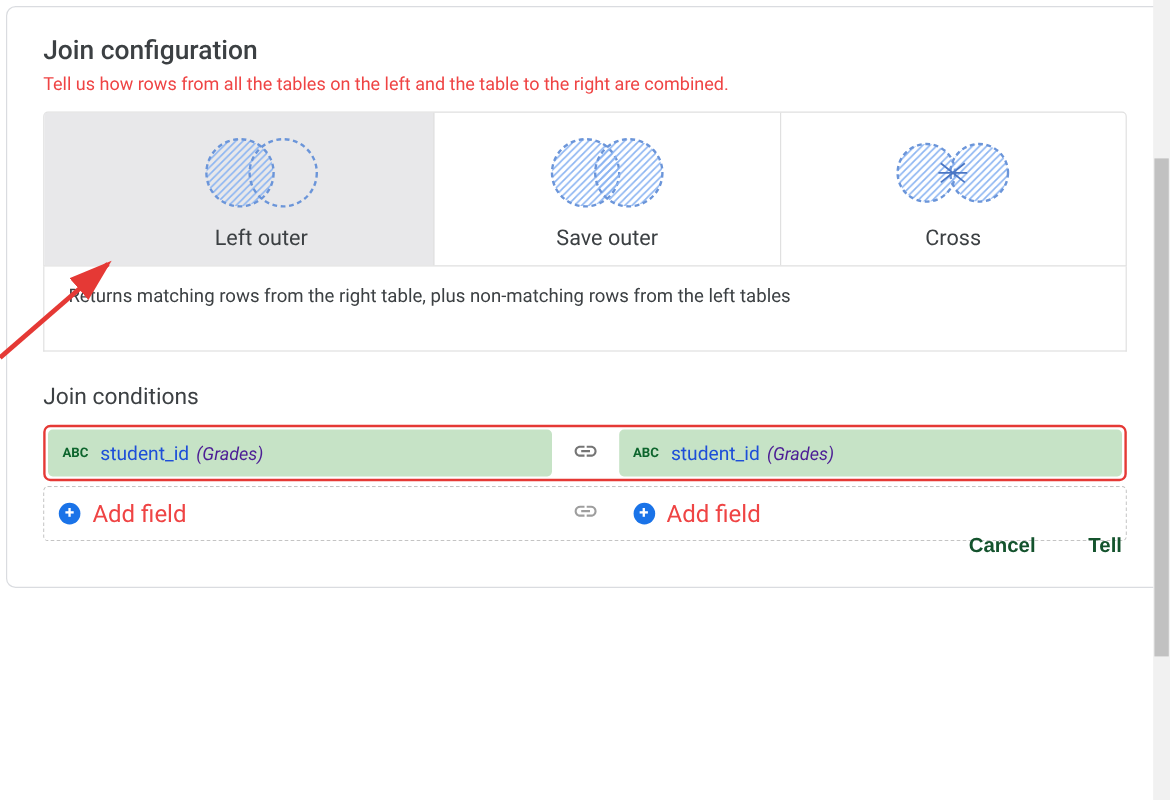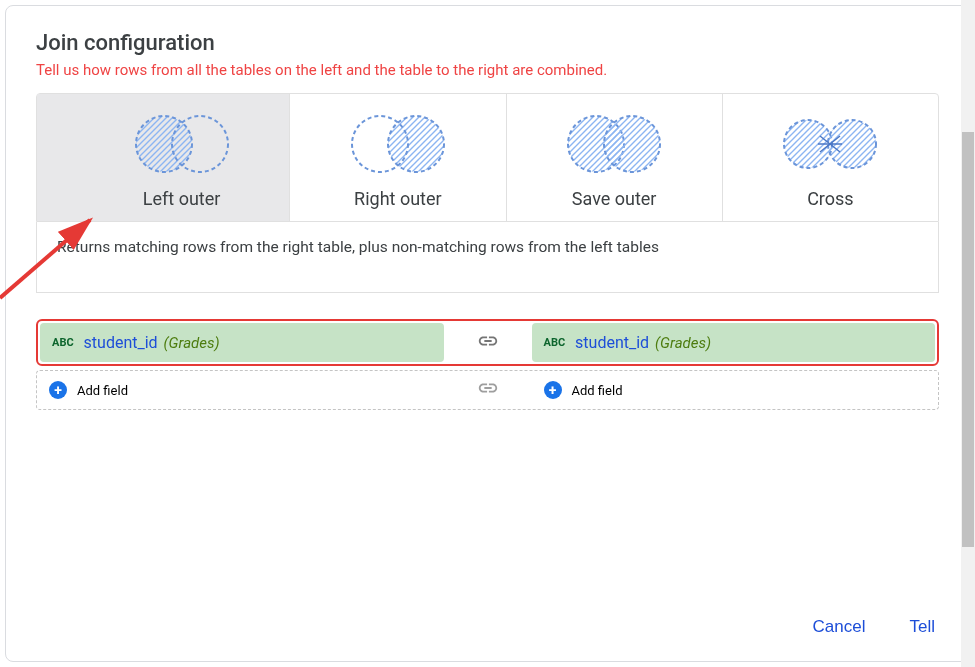--- a/index.html
+++ b/index.html
@@ -9,21 +9,21 @@
       width: 975px;
       height: 667px;
       overflow: hidden;
       position: relative;
     }
     .dialog {
       border: 1px solid #dadce0;
       border-radius: 8px;
       padding: 24px 30px 20px 30px;
       width: 965px;
-      height: 657px;
+      height: 485px;
       margin: 5px;
       position: relative;
       overflow-y: auto;
     }
     h1 {
       font-size: 22px;
       font-weight: 500;
       color: #3c4043;
       margin-bottom: 6px;
     }
@@ -70,21 +70,21 @@
     }
     .cond-subtitle {
       font-size: 15px;
       color: #3c4043;
       margin-bottom: 16px;
       line-height: 1.4;
     }
     .cond-row {
       display: flex;
       align-items: center;
-      gap: 16px;
+      gap: 0;
       border: 1px dashed #c4c4c4;
       border-radius: 4px;
     }
     .cond-row.highlight {
       border: 2.5px solid #e53935;
       border-radius: 6px;
       padding: 2px;
     }
     .cond-row + .cond-row { margin-top: 4px; }
     .field-chip {
@@ -95,52 +95,52 @@
       padding: 10px 12px;
       gap: 10px;
       border-radius: 4px;
     }
     .field-chip .type-tag {
       font-size: 11px;
       font-weight: 700;
       color: #0d652d;
     }
     .field-chip .fname { font-size: 16px; color: #1d4ed8; }
-    .field-chip .source { font-style: italic; color: #4d7c0f; font-size: 15px; margin-left:2px;}
+    .field-chip .source { font-style: italic; color: #4c1d95; font-size: 15px; margin-left:2px;}
     .link-col {
       width: 56px;
       text-align: center;
       color: #757575;
     }
     .add-field {
       flex: 1;
       display: flex;
       align-items: center;
       padding: 10px 12px;
       gap: 10px;
     }
     .add-icon {
       width: 18px; height: 18px; border-radius:50%;
       background:#1a73e8; color:#fff; display:flex;align-items:center;justify-content:center;
       font-size:14px; font-weight:700; line-height:1;
     }
-    .add-label { font-size: 13px; color: #000000; }
+    .add-label { font-size: 20px; color: #ef4444; }
     .actions {
       position: absolute;
       bottom: 16px;
       right: 30px;
       display: flex;
       gap: 36px;
     }
     .btn {
       background: none;
       border: none;
-      color: #1d4ed8;
+      color: #14532d;
       font-size: 17px;
-      font-weight: 400;
+      font-weight: 700;
       cursor: pointer;
       padding: 8px 4px;
     }
     .scrollbar-track {
       position:absolute; right:0; top:0; width:14px; height:100%;
       background:#f1f1f1;
     }
     .scrollbar-thumb {
       position:absolute; right:1px; top:132px; width:12px; height:415px;
       background:#c1c1c1; border-radius:0;
@@ -166,34 +166,20 @@
                 <path d="M-1,1 l2,-2 M0,6 l6,-6 M5,7 l2,-2" stroke="#8cb5f2" stroke-width="1.4"></path>
               </pattern>
             </defs>
           <circle cx="42" cy="36" r="28" fill="url(#ph1)" stroke="#6b95d9" stroke-width="2" stroke-dasharray="4 3"></circle>
           <circle cx="78" cy="36" r="28" fill="none" stroke="#6b95d9" stroke-width="2" stroke-dasharray="4 3"></circle>
         </svg>
       </div>
       <div class="label">Left outer</div>
     </div>
 
-    <div class="join-type">
-      <div class="venn">
-        <svg width="120" height="72" viewBox="0 0 120 72">
-          <defs>
-              <pattern id="ph2" patternUnits="userSpaceOnUse" width="6" height="6">
-                <path d="M-1,1 l2,-2 M0,6 l6,-6 M5,7 l2,-2" stroke="#8cb5f2" stroke-width="1.4"></path>
-              </pattern>
-            </defs>
-          <circle cx="78" cy="36" r="28" fill="url(#ph2)" stroke="#6b95d9" stroke-width="2" stroke-dasharray="4 3"></circle>
-          <circle cx="42" cy="36" r="28" fill="none" stroke="#6b95d9" stroke-width="2" stroke-dasharray="4 3"></circle>
-        </svg>
-      </div>
-      <div class="label">Right outer</div>
-    </div>
 
 
     <div class="join-type">
       <div class="venn">
         <svg width="120" height="72" viewBox="0 0 120 72">
           <defs>
               <pattern id="ph4" patternUnits="userSpaceOnUse" width="6" height="6">
                 <path d="M-1,1 l2,-2 M0,6 l6,-6 M5,7 l2,-2" stroke="#8cb5f2" stroke-width="1.4"></path>
               </pattern>
             </defs>
@@ -217,20 +203,21 @@
           <line x1="50" y1="28" x2="70" y2="44" stroke="#4a76c4" stroke-width="1.5"></line>
           <line x1="50" y1="44" x2="70" y2="28" stroke="#4a76c4" stroke-width="1.5"></line>
           <line x1="48" y1="36" x2="72" y2="36" stroke="#4a76c4" stroke-width="1.5"></line>
         </svg>
       </div>
       <div class="label">Cross</div>
     </div>
   </div>
   <div class="join-desc">Returns matching rows from the right table, plus non-matching rows from the left tables</div>
 
+  <h2>Join conditions</h2>
 
   <div class="cond-row highlight">
     <div class="field-chip">
       <span class="type-tag">ABC</span>
       <span>
         <span class="fname">student_id</span>
         <span class="source">(Grades)</span>
       </span>
     </div>
     <div class="link-col">

